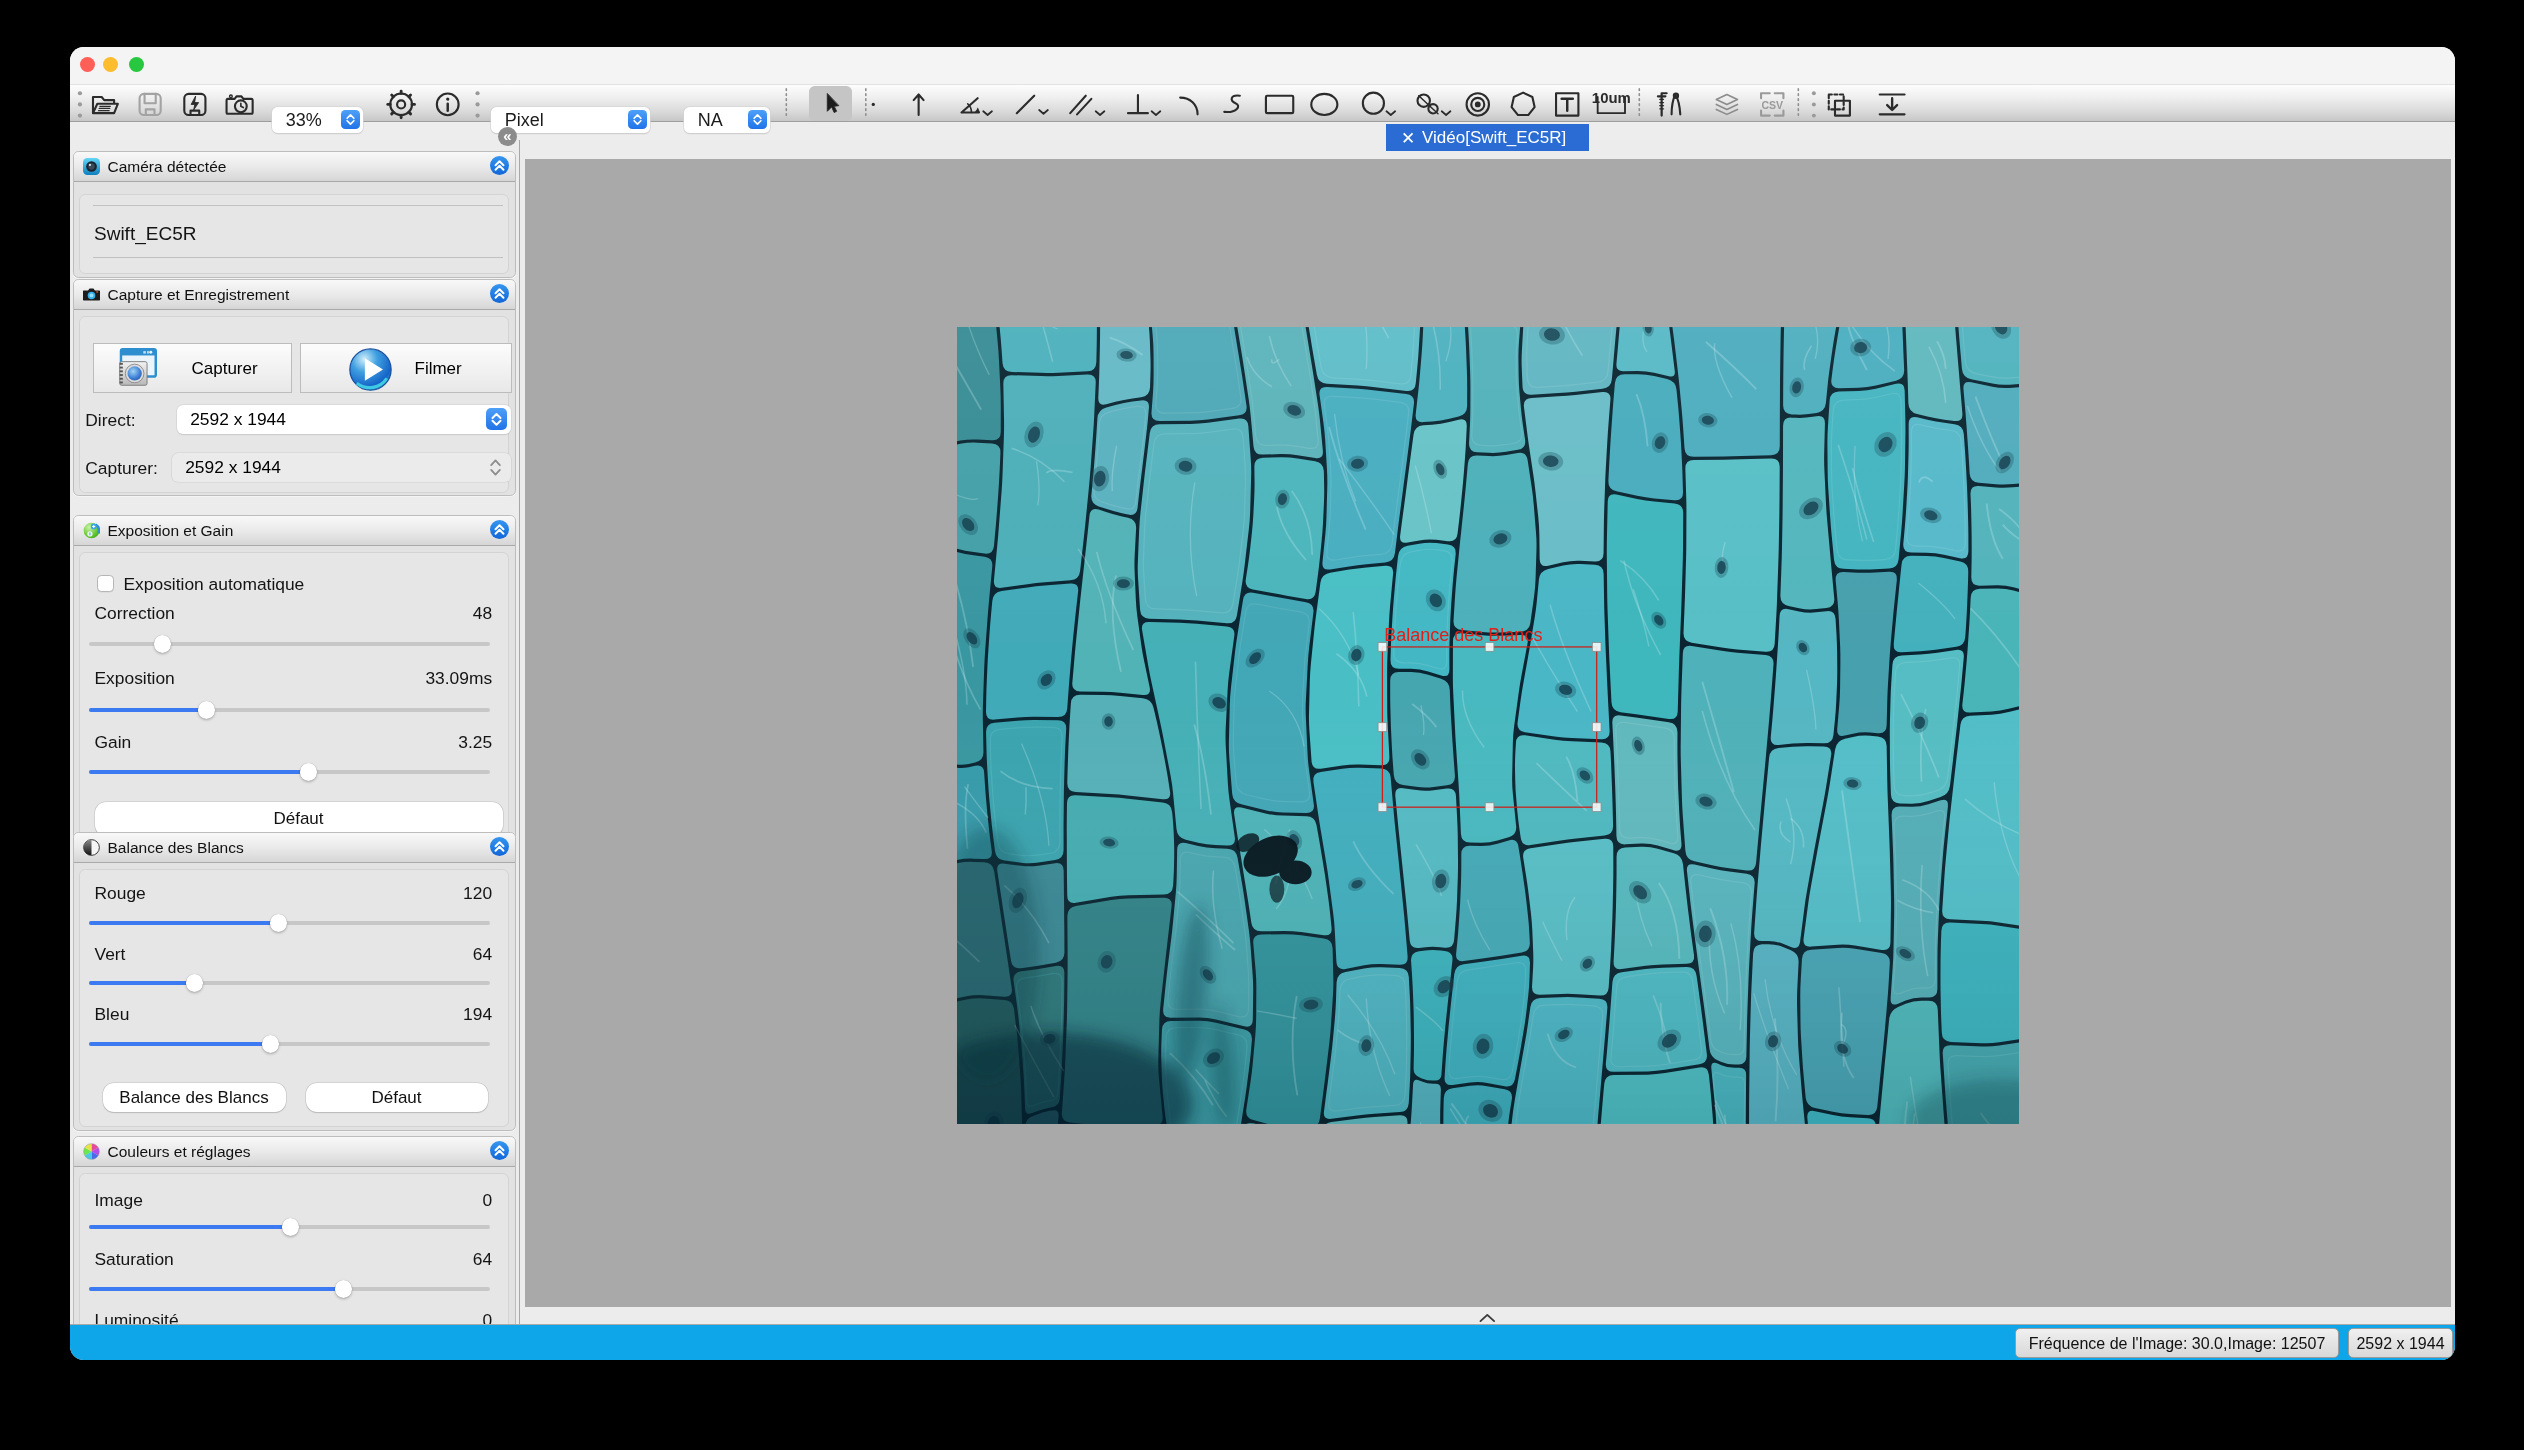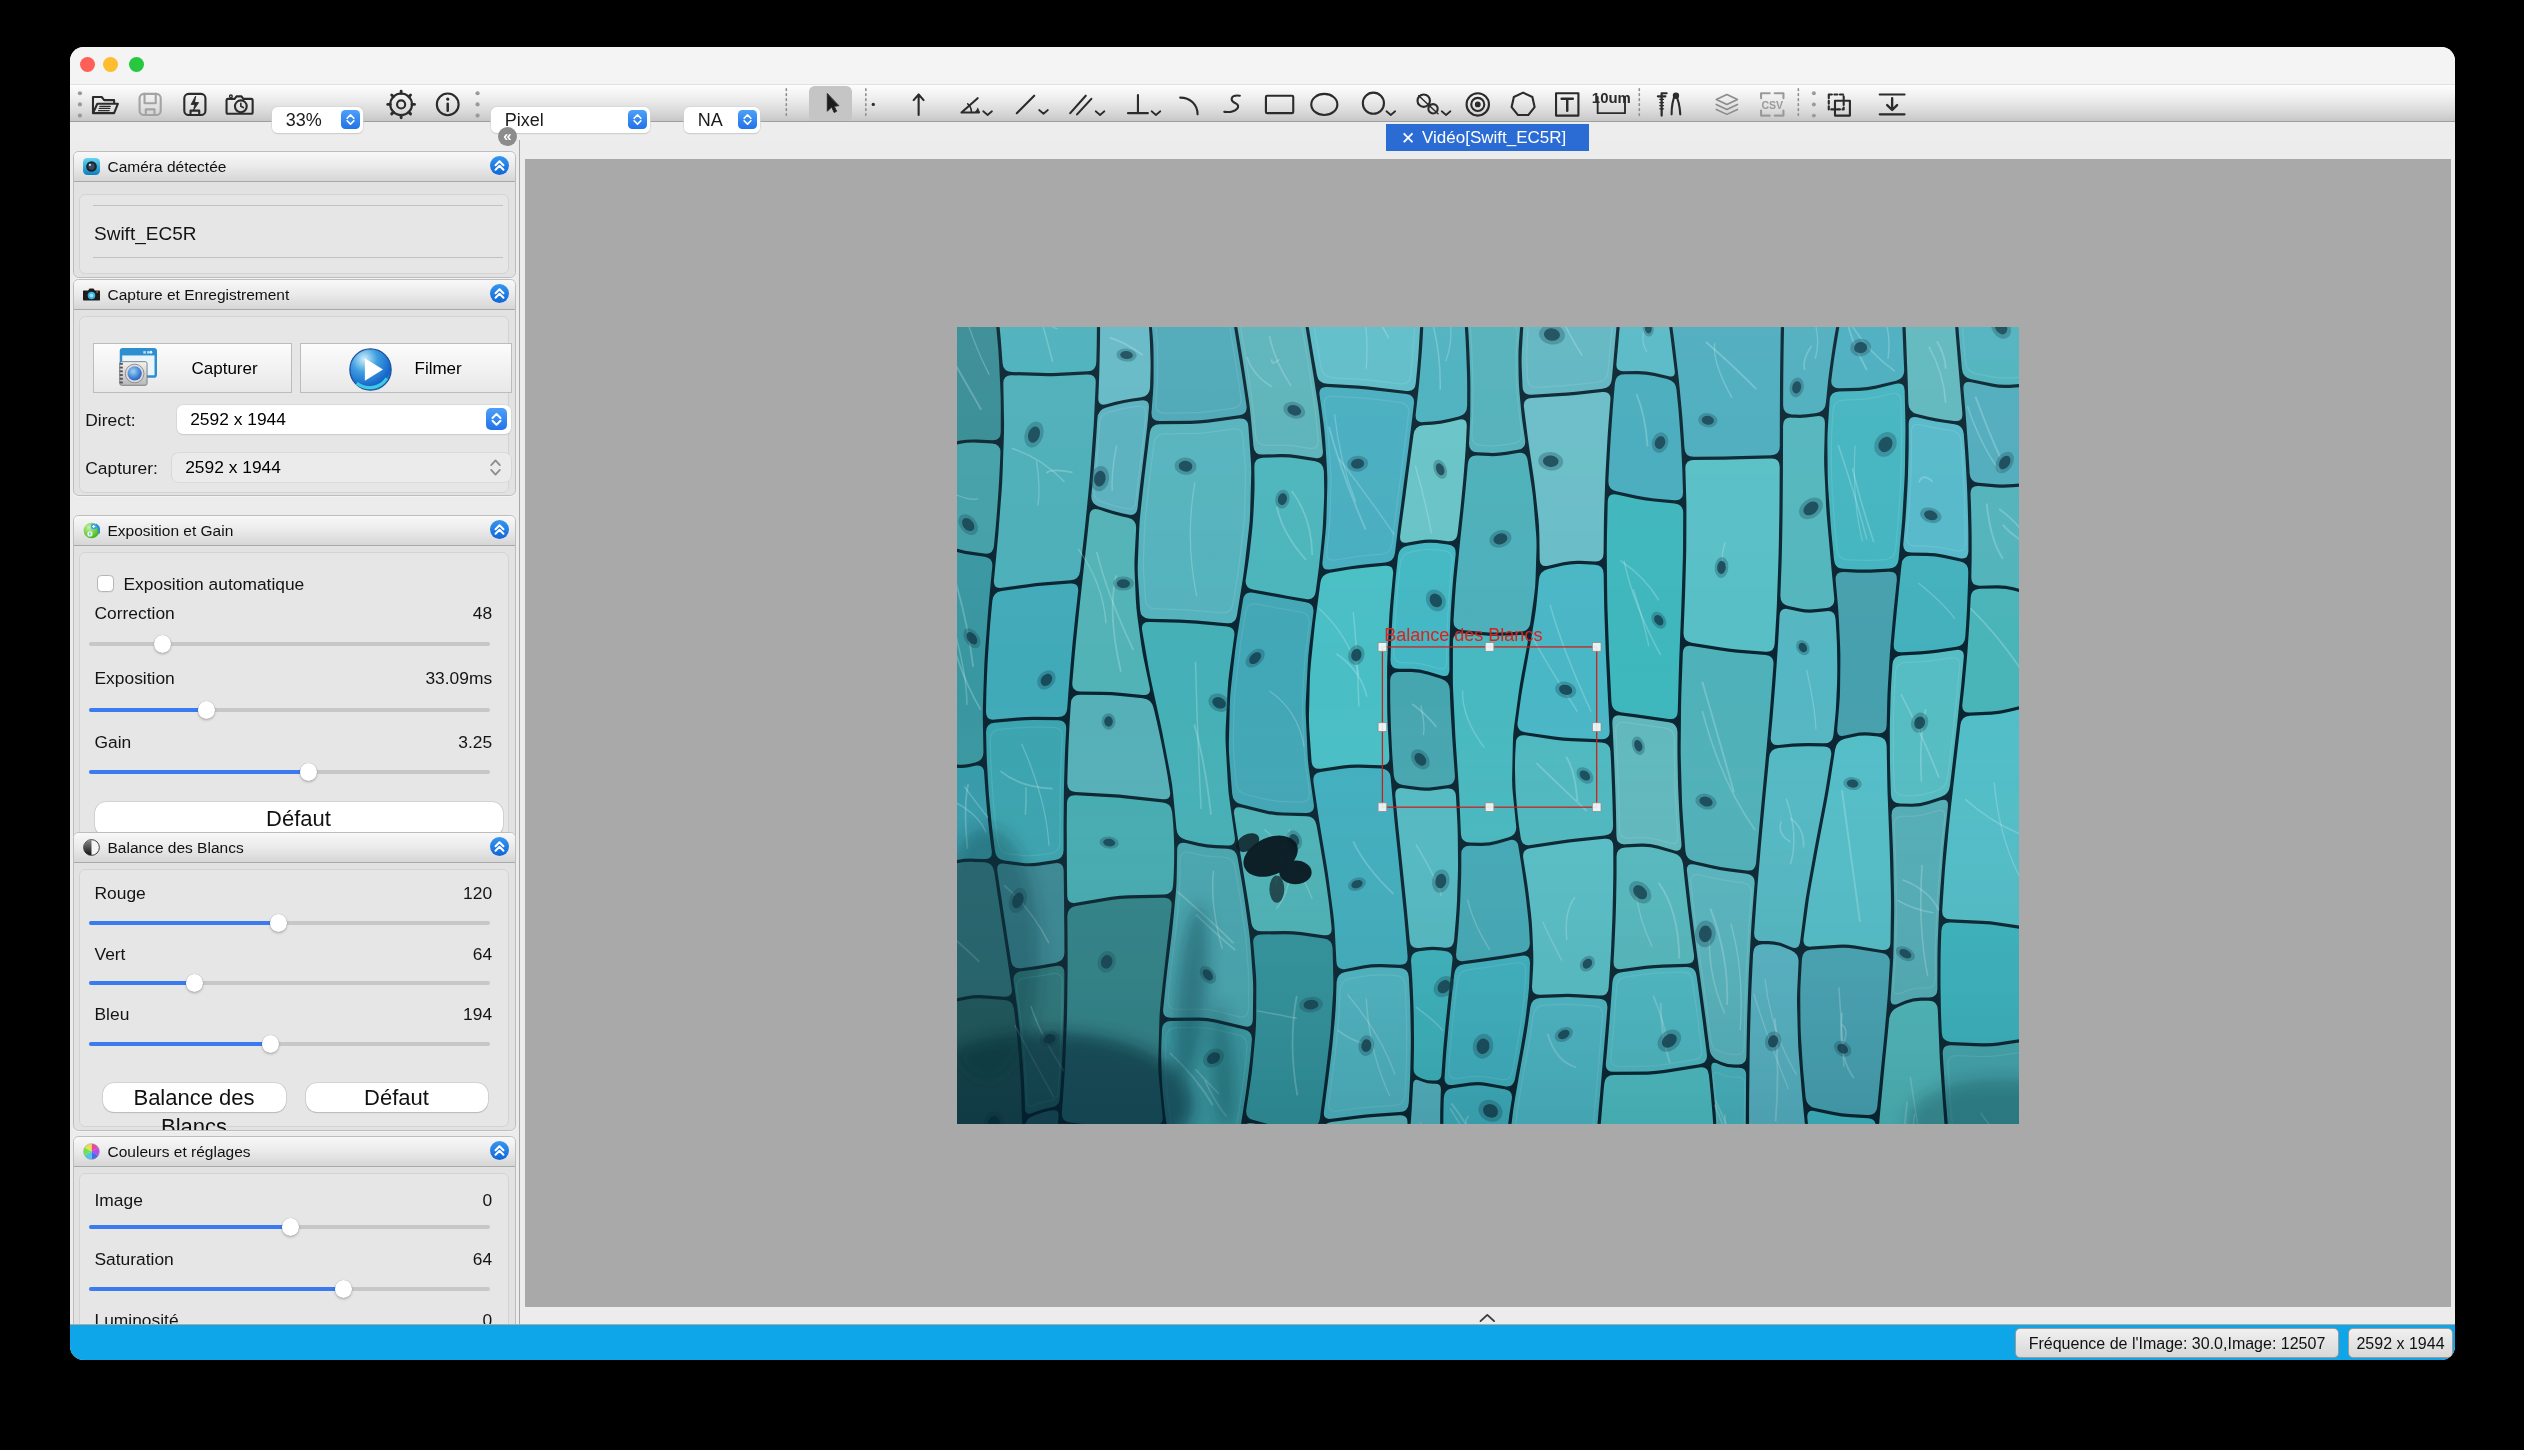--- a/index.html
+++ b/index.html
@@ -24,21 +24,21 @@
 .panel{position:absolute;left:2.5px;width:443px;background:#e3e2e2;border:0.6px solid #bdbdbd;border-radius:5.6px;overflow:hidden;box-shadow:0 0.6px 0.6px rgba(255,255,255,.8)}
 .phead{position:relative;height:30px;background:linear-gradient(#f8f8f8,#ebeaea 50%,#d7d6d6);border-bottom:1.2px solid #a9a9a9}
 .phead .ptitle{position:absolute;left:34px;top:6.2px;font-size:15.5px;color:#111}
 .well{position:absolute;left:5.6px;right:5.6px;background:#e7e6e6;border:0.6px solid #d4d3d3;border-radius:6.2px}
 .chev{position:absolute;right:5.6px;top:3.7px;width:19px;height:19px;border-radius:50%;background:linear-gradient(#3596ef,#1266d8)}
 .lbl{position:absolute;font-size:17.4px;color:#141414}
 .val{position:absolute;right:22.4px;font-size:17.4px;color:#141414;}
 .track{position:absolute;left:15.5px;width:401px;height:4.3px;border-radius:2.5px;background:#c8c7c7}
 .fill{position:absolute;left:0;top:0;height:4.3px;border-radius:2.5px;background:#3b7af0}
 .knob{position:absolute;top:-6.8px;width:17.4px;height:17.4px;border-radius:50%;background:#fff;box-shadow:0 0 0.6px rgba(0,0,0,.4),0 1.2px 2.5px rgba(0,0,0,.25)}
-.btn{position:absolute;background:#fff;border-radius:11px;box-shadow:0 0 0 0.6px rgba(0,0,0,.12),0 0.6px 1.2px rgba(0,0,0,.15);font-size:22px;color:#111;text-align:center}
+.btn{position:absolute;background:#fff;border-radius:11px;box-shadow:0 0 0 0.6px rgba(0,0,0,.12),0 0.6px 1.2px rgba(0,0,0,.15);font-size:17px;color:#111;text-align:center}
 
 #status{position:absolute;left:0;top:1277px;width:100%;height:36px;background:#0ea5e9;border-top:0.6px solid #a9a9a9;font-size:17px;color:#111}
 .scell{position:absolute;top:3.1px;height:30px;background:linear-gradient(#f0f0f0,#d8d8d8);border:0.6px solid #9b9b9b;border-radius:5px;text-align:center}
 </style></head>
 <body>
 <div id="win">
  <div id="titlebar">
   <div class="tl" style="left:10px;background:#ff5f57"></div>
   <div class="tl" style="left:33px;background:#febc2f"></div>
   <div class="tl" style="left:59px;background:#27c83f"></div>
@@ -227,21 +227,21 @@
         <div class="step"><svg width="19" height="19" viewBox="0 0 31 31" fill="none" stroke="#fff" stroke-width="2.7" stroke-linecap="round" stroke-linejoin="round">
             <path d="M10,13.5 L15.5,8 L21,13.5 M10,17.5 L15.5,23 L21,17.5"></path>
           </svg></div>
       </div>
   <div class="dd" style="left:421px;width:159px">
         <span>Pixel</span>
         <div class="step"><svg width="19" height="19" viewBox="0 0 31 31" fill="none" stroke="#fff" stroke-width="2.7" stroke-linecap="round" stroke-linejoin="round">
             <path d="M10,13.5 L15.5,8 L21,13.5 M10,17.5 L15.5,23 L21,17.5"></path>
           </svg></div>
       </div>
-  <div class="dd" style="left:614px;width:76px">
+  <div class="dd" style="left:614px;width:86px">
         <span>NA</span>
         <div class="step"><svg width="19" height="19" viewBox="0 0 31 31" fill="none" stroke="#fff" stroke-width="2.7" stroke-linecap="round" stroke-linejoin="round">
             <path d="M10,13.5 L15.5,8 L21,13.5 M10,17.5 L15.5,23 L21,17.5"></path>
           </svg></div>
       </div>
  </div>
 
  <div class="abs" style="left:428px;top:80px;width:19px;height:19px;border-radius:50%;background:#8d8c8c;color:#fff;font-size:15px;font-weight:bold;text-align:center;line-height:18px">«</div>
 
  <div class="panel" style="top:104px;height:127px">

